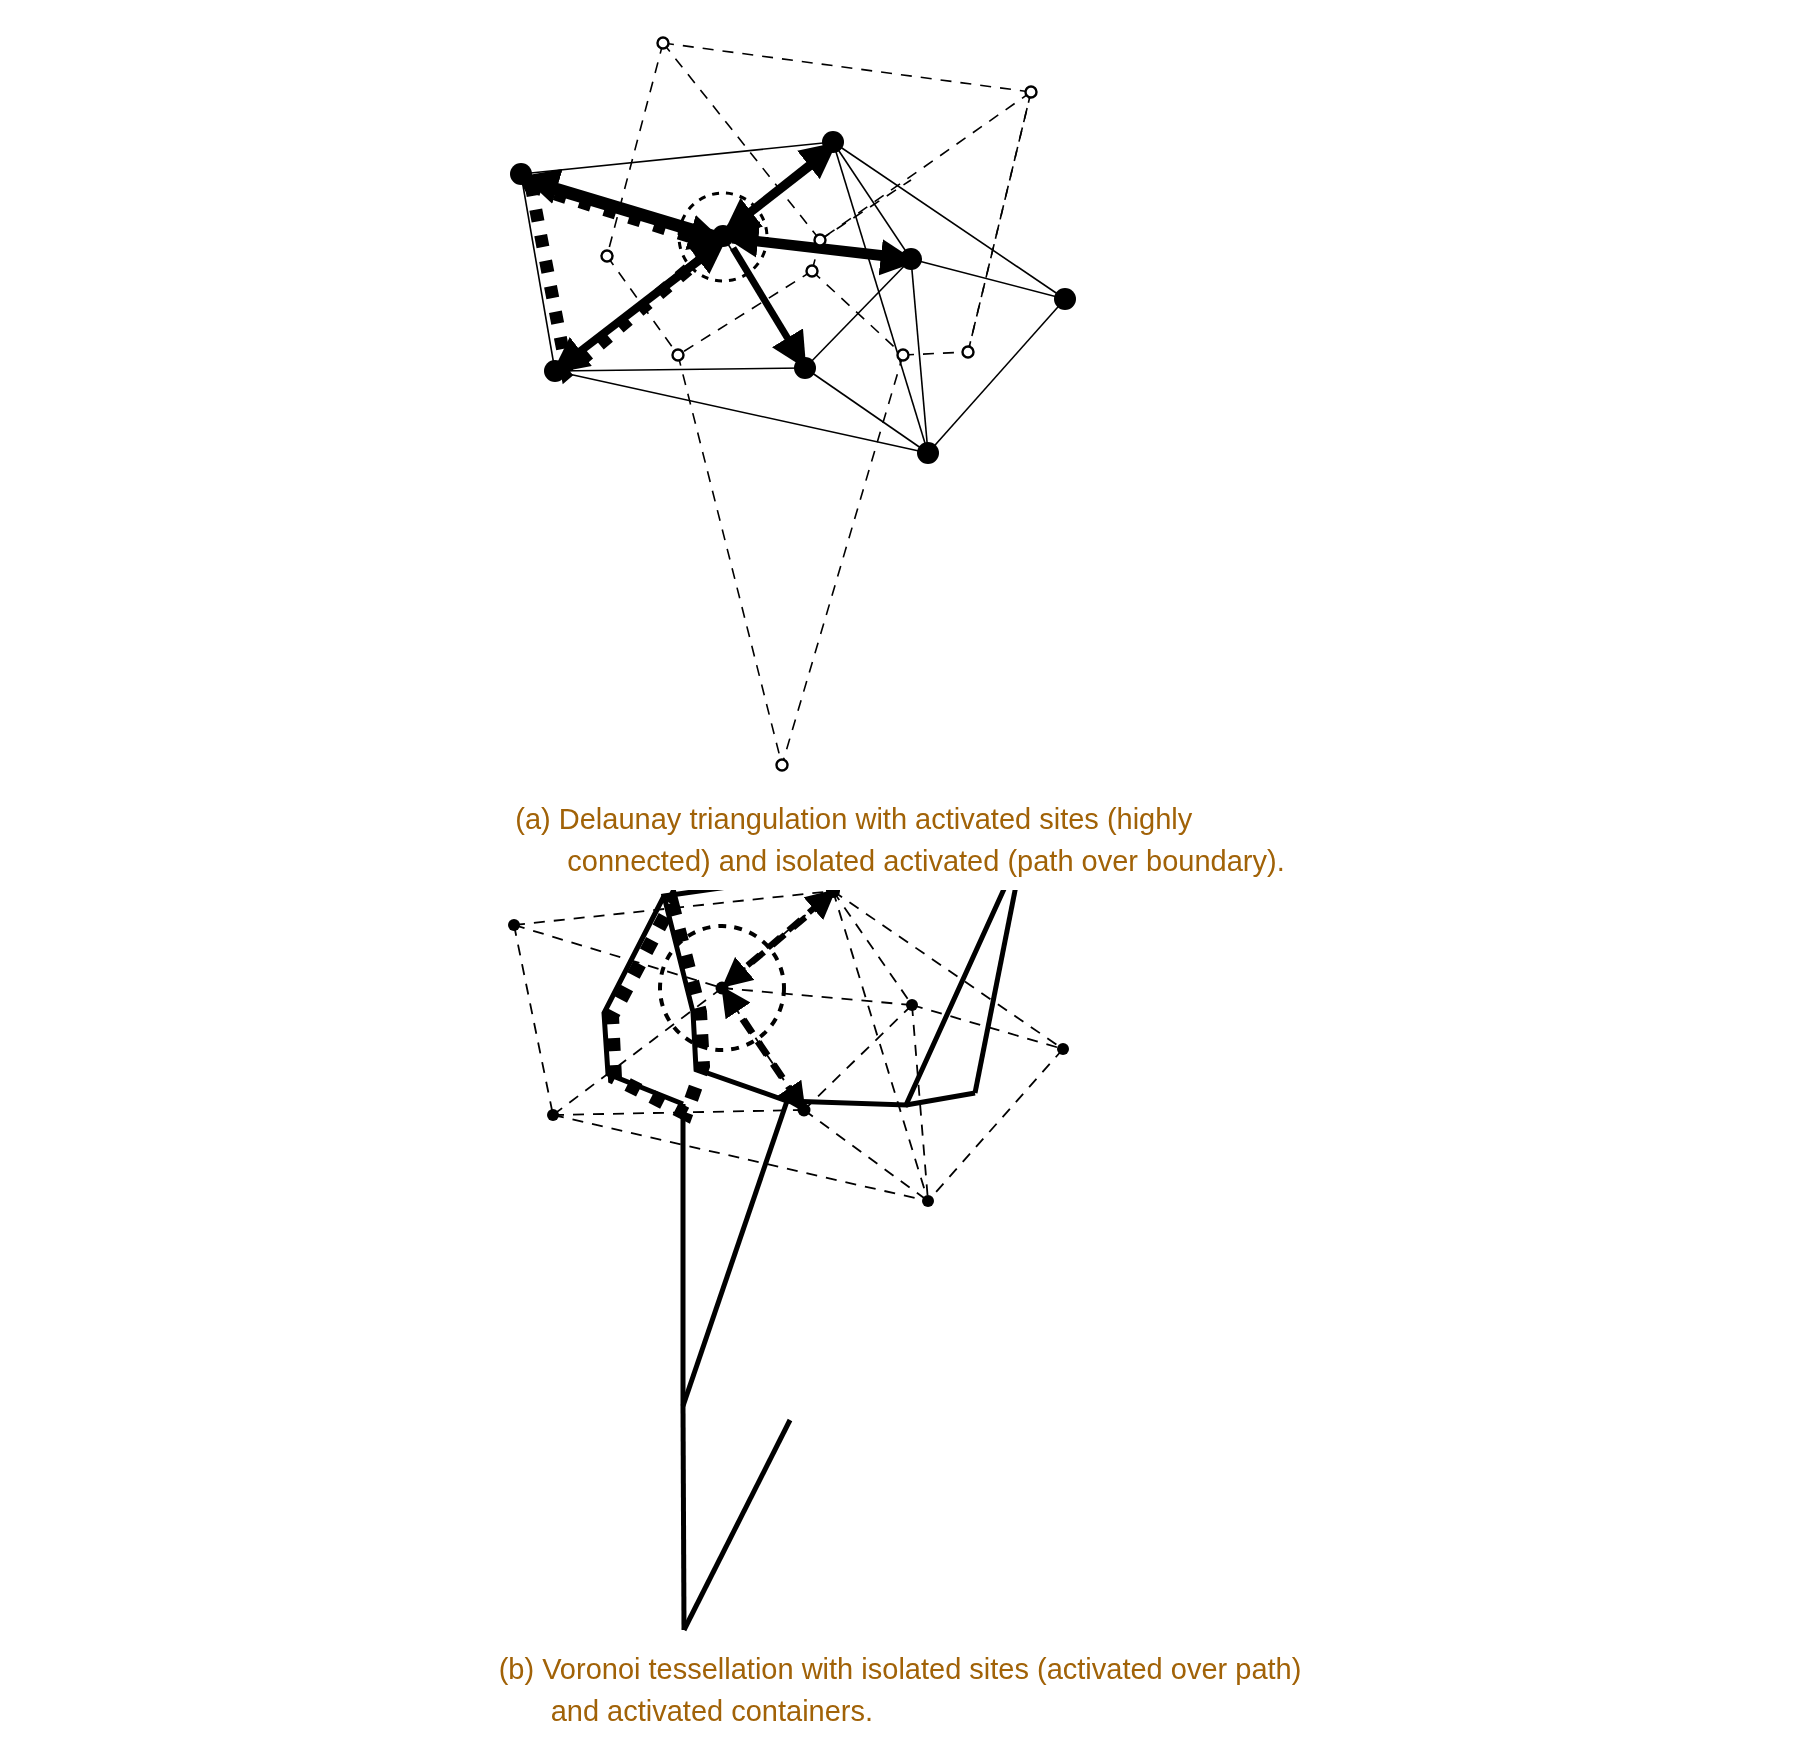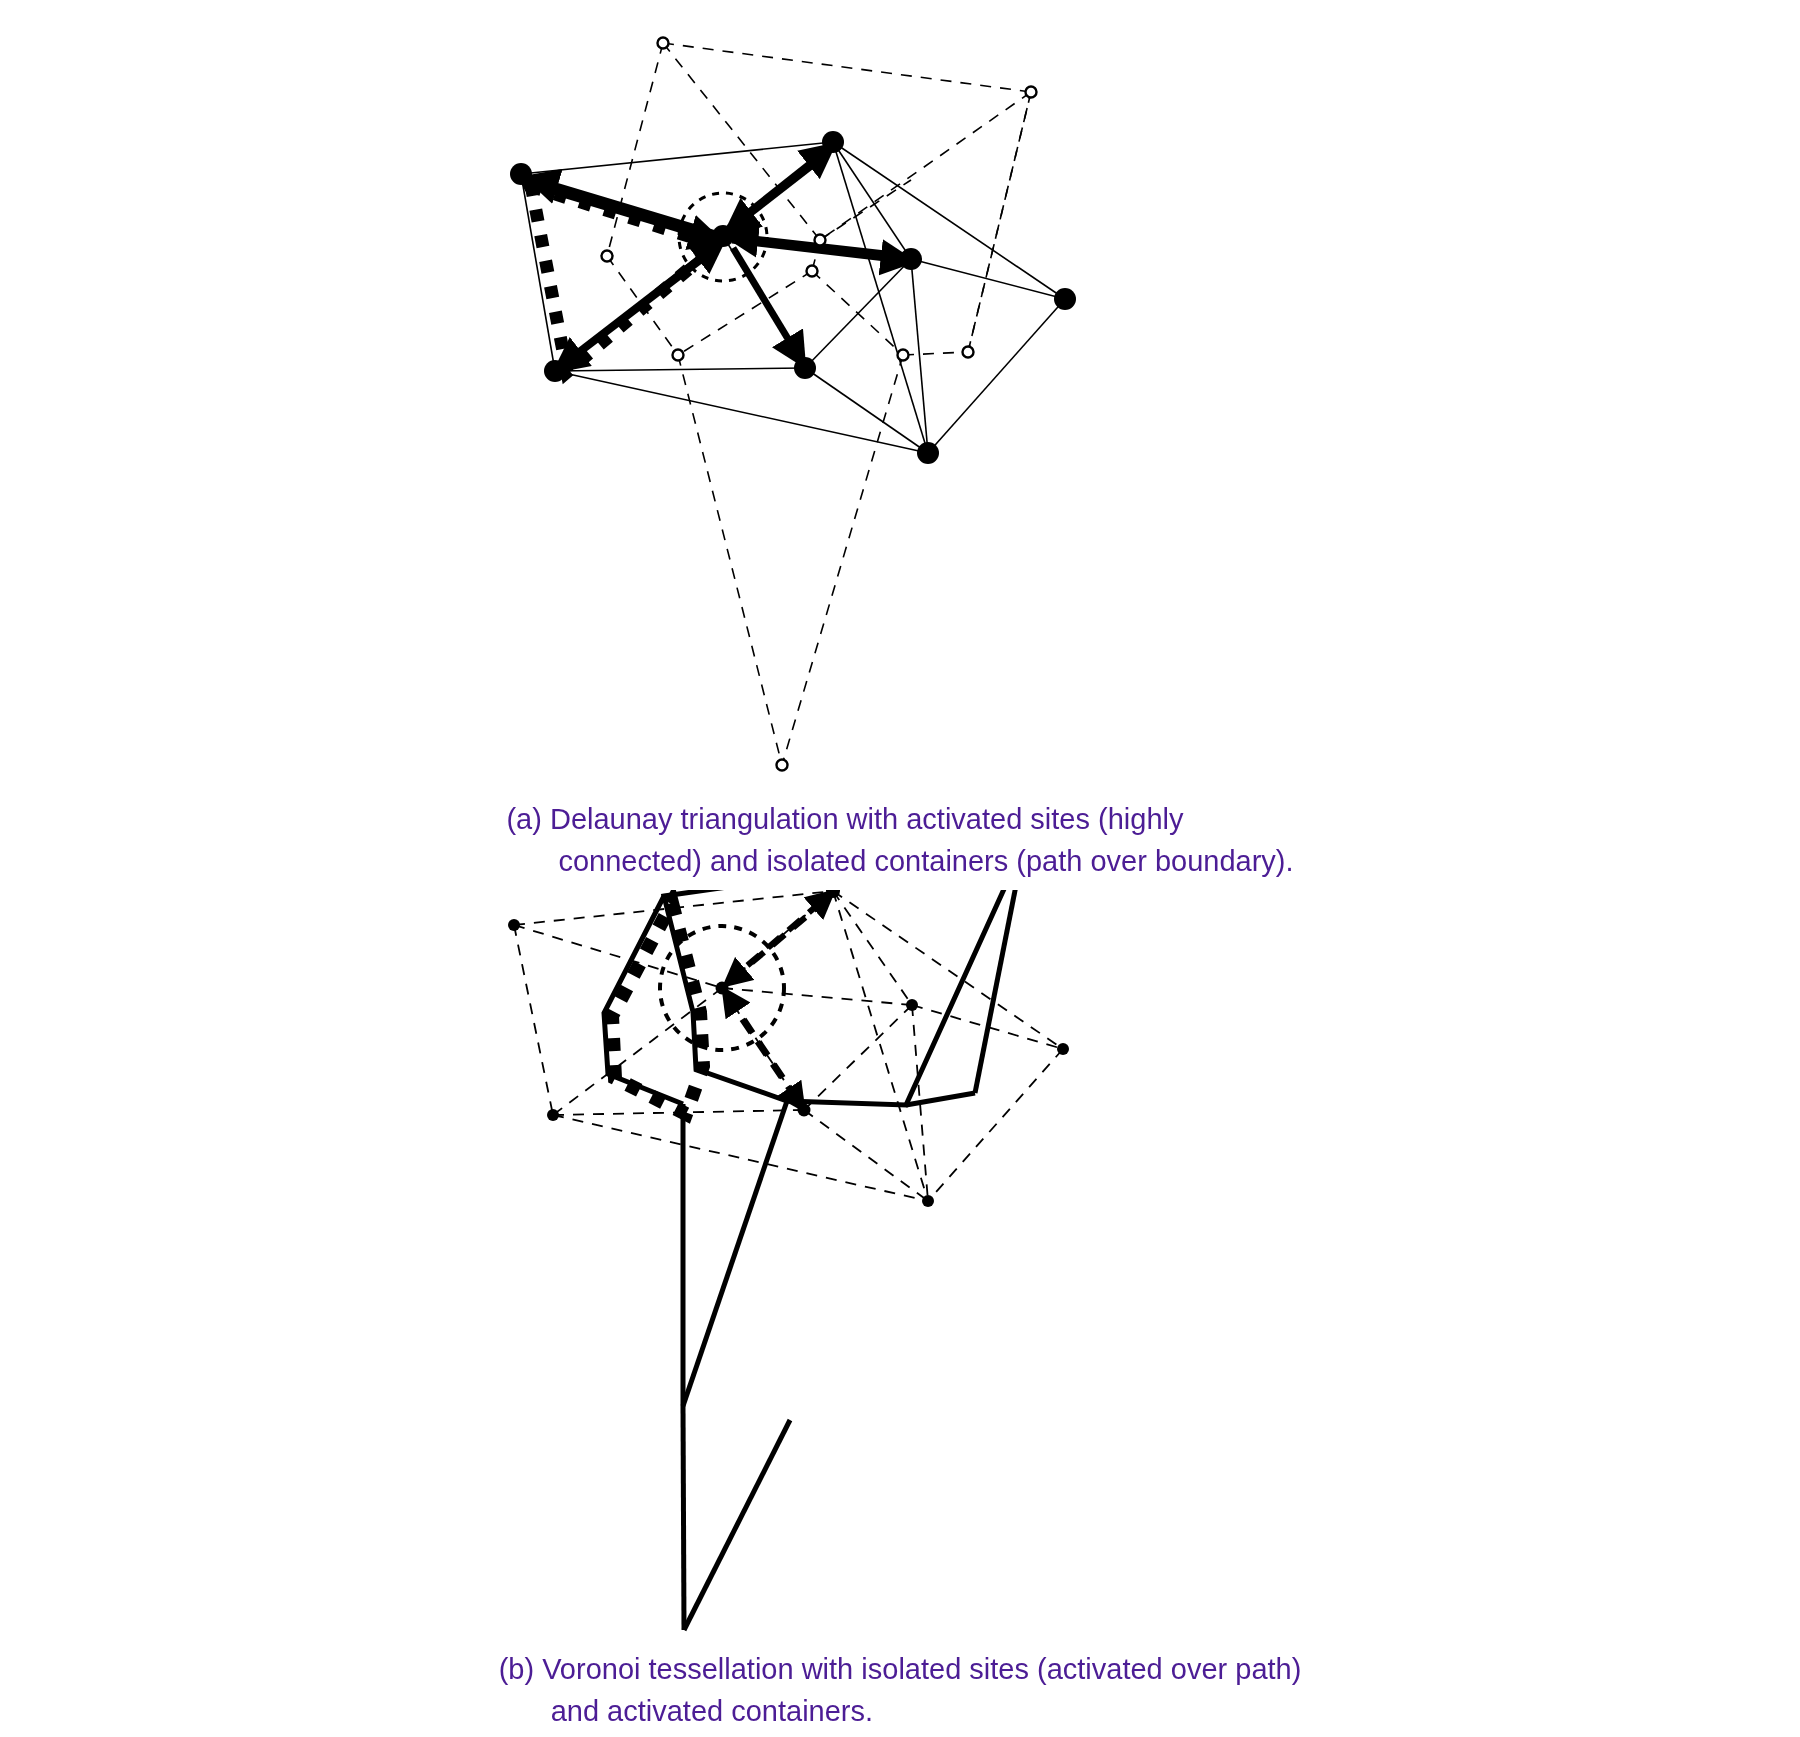--- a/index.html
+++ b/index.html
@@ -31,21 +31,21 @@
   .panel svg { display: block; }
 
   .caption {
     position: absolute;
     left: 0;
     width: 1800px;
     text-align: center;
     font-family: "Liberation Sans", sans-serif;
     font-size: 29px;
     line-height: 42px;
-    color: #4c1d95;
+    color: #a16207;
   }
   #caption-a { top: 798px; }
   #caption-b { top: 1648px; }
   .caption .cap-inner {
     display: inline-block;
     text-align: left;
     text-indent: -52px;
     padding-left: 52px;
     max-width: 900px;
   }
@@ -139,21 +139,21 @@
         <circle cx="555" cy="371" r="11"></circle>
         <circle cx="805" cy="368" r="11"></circle>
         <circle cx="928" cy="453" r="11"></circle>
       </g>
     </svg>
   </div>
 
   <div class="caption" id="caption-a">
     <span class="cap-inner">
       <span>(a) Delaunay triangulation with activated sites (highly</span><br>
-      <span>connected) and isolated containers (path over boundary).</span>
+      <span>connected) and isolated activated (path over boundary).</span>
     </span>
   </div>
 
   <div class="panel" id="panel-b">
     <svg width="1800" height="760" viewBox="0 890 1800 760">
       <defs>
         <marker id="ahDash" markerWidth="5.0" markerHeight="5.0" refX="3.0" refY="2.5" orient="auto" markerUnits="strokeWidth">
           <path d="M0,0 L5,2.5 L0,5 z" fill="#000"></path>
         </marker>
       </defs>

